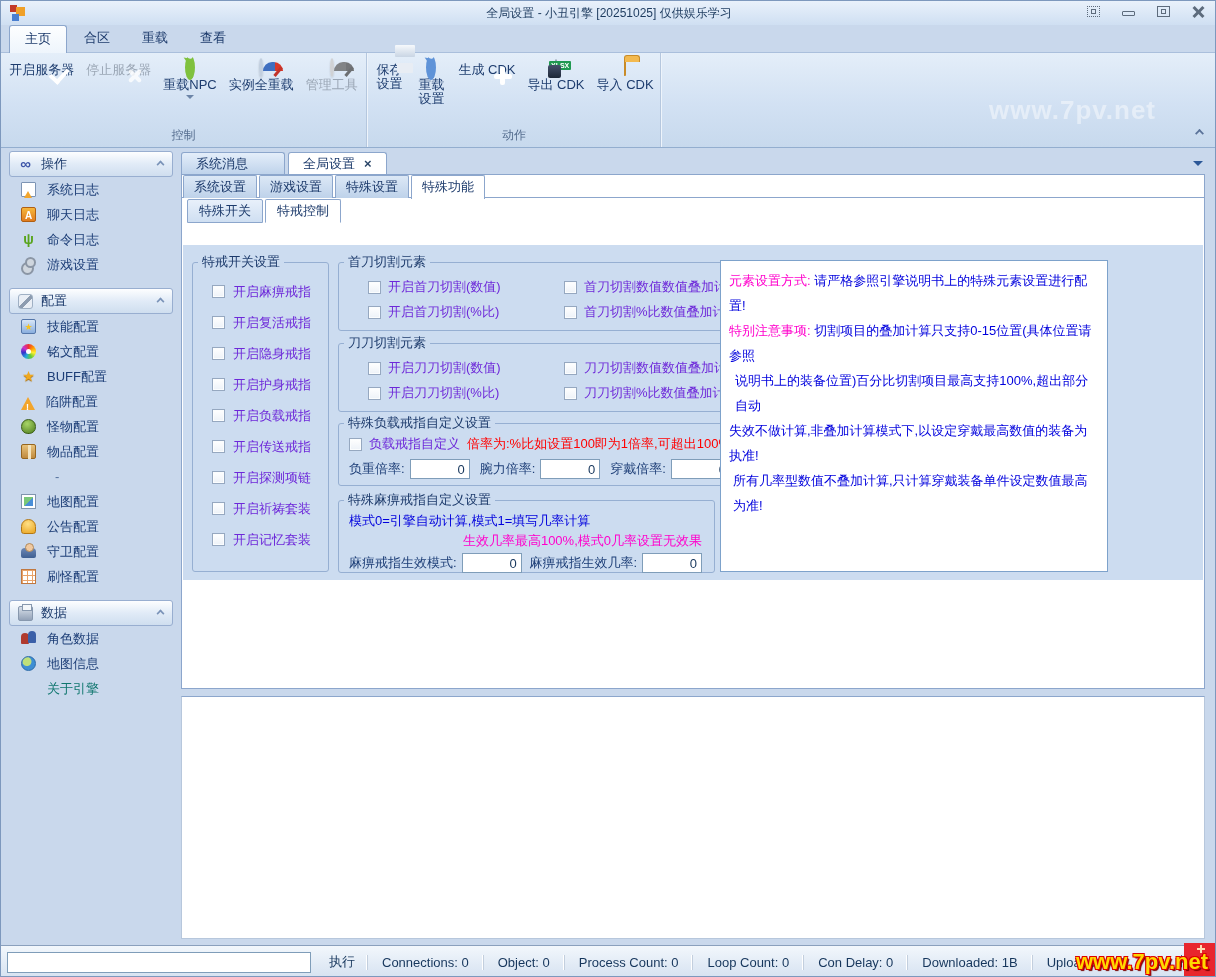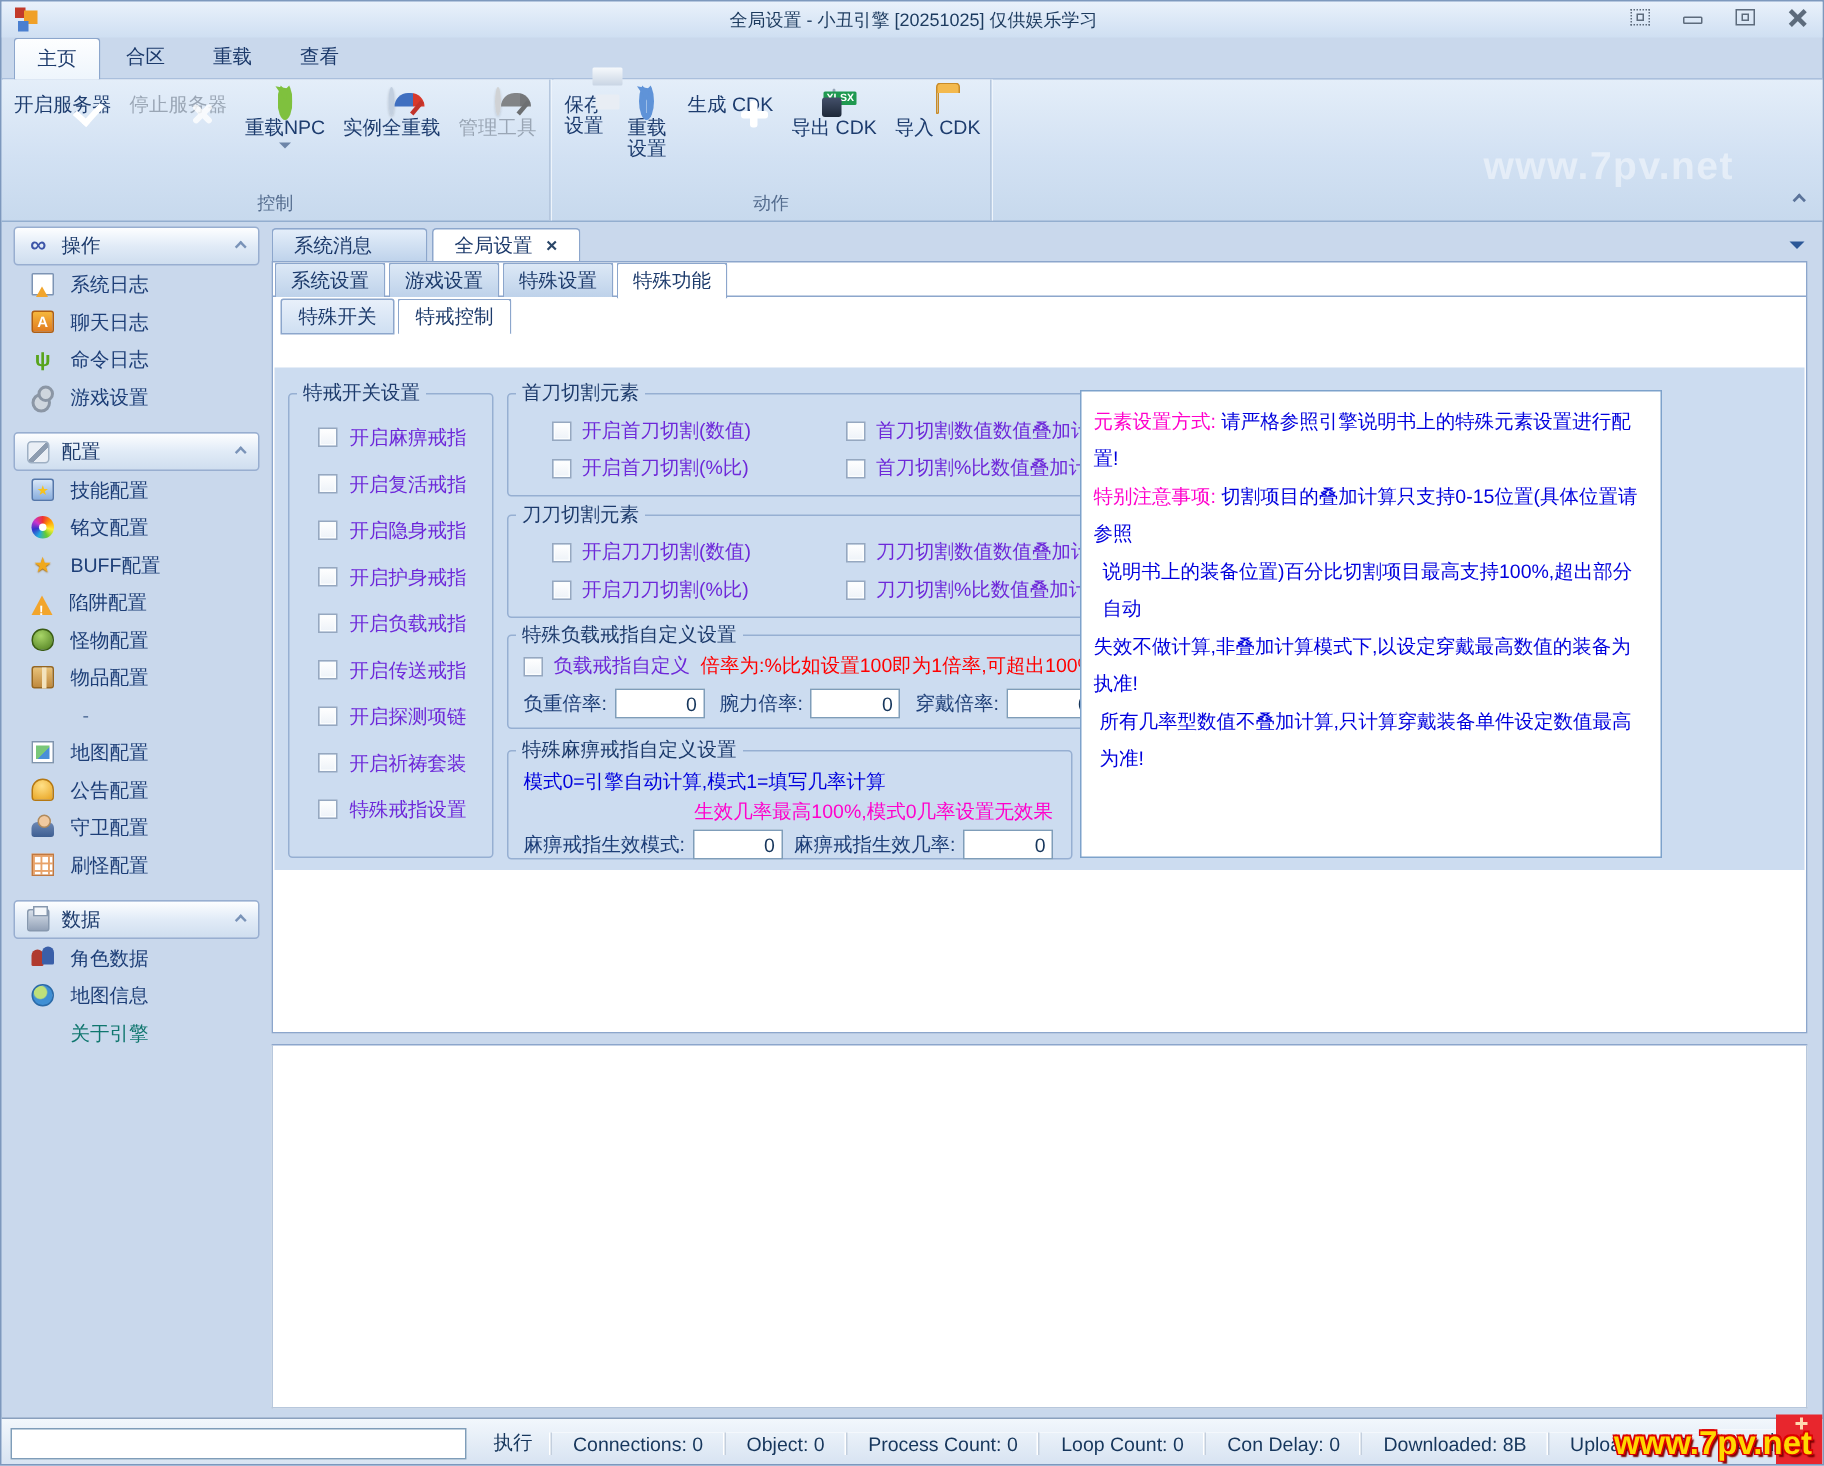--- a/index.html
+++ b/index.html
@@ -394,21 +394,21 @@
         <div class="swrow">
             <span class="cb"></span>
             <span class="cbl">开启探测项链</span>
           </div>
         <div class="swrow">
             <span class="cb"></span>
             <span class="cbl">开启祈祷套装</span>
           </div>
         <div class="swrow">
             <span class="cb"></span>
-            <span class="cbl">特殊戒指设置</span>
+            <span class="cbl">开启记忆套装</span>
           </div>
       </div>
     </fieldset>
 
     <fieldset class="grp" style="left:155px;top:8px;width:377px;height:78px">
       <legend>首刀切割元素</legend>
       <div class="grid4">
         <div class="cbrow">
             <span class="cb"></span>
             <span class="cbl">开启首刀切割(数值)</span>
@@ -498,18 +498,18 @@
 <div class="lowerpanel"></div>
 
 <div class="statusbar">
   <input class="cmdinput" value="" style="">
   <span class="exec">执行</span>
   <span class="sitm">Connections: 0</span>
   <span class="sitm">Object: 0</span>
   <span class="sitm">Process Count: 0</span>
   <span class="sitm">Loop Count: 0</span>
   <span class="sitm">Con Delay: 0</span>
-  <span class="sitm">Downloaded: 8B</span>
+  <span class="sitm">Downloaded: 1B</span>
   <span class="sitm">Uploaded: 0B</span>
   <span class="sitm">lua 中有</span>
 </div>
 <div class="red-corner"></div>
 <div class="wm">www.7pv.net</div>
 
 </body></html>

